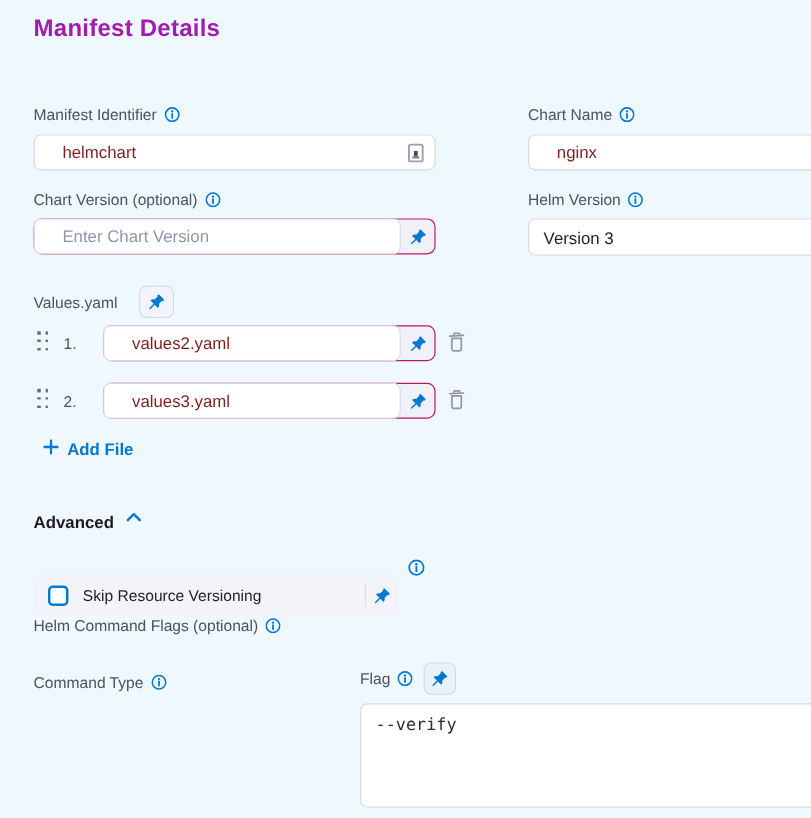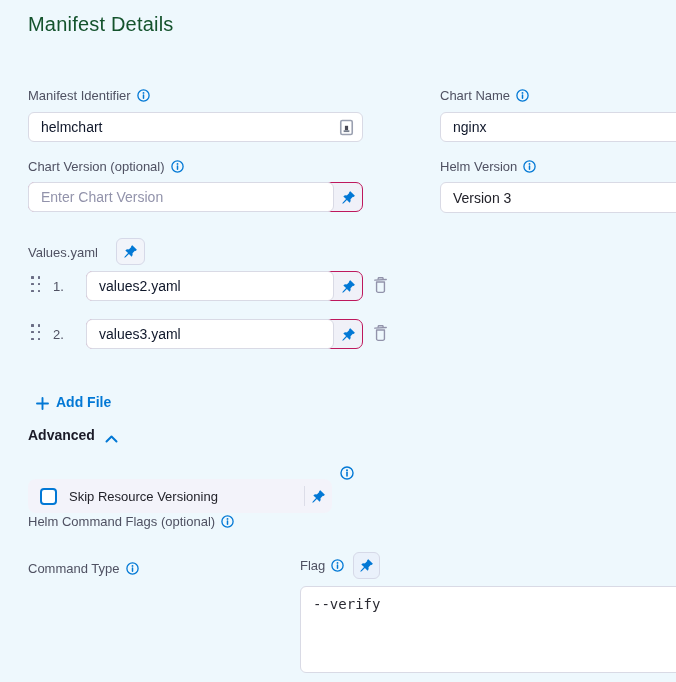--- a/index.html
+++ b/index.html
@@ -3,30 +3,30 @@
 <meta charset="utf-8">
 <style>
   * { margin:0; padding:0; box-sizing:border-box; }
   html,body { width:676px; height:682px; }
   body { font-family:"Liberation Sans", sans-serif; }
   #app {
     position:relative; width:676px; height:682px;
     background:#eef8fd; overflow:hidden; color:#22222a;
   }
   .abs { position:absolute; }
-  .page-title { font-size:20px; font-weight:400; color:#14532d; letter-spacing:.2px; }
+  .page-title { font-size:20px; font-weight:700; color:#a21caf; letter-spacing:.2px; }
   .field-label {
     font-size:13px; color:#4f5162; display:inline-flex; align-items:center; gap:6px;
     white-space:nowrap;
   }
   .info-icon { display:inline-flex; flex:none; }
   .text-input {
     height:30px; background:#fff; border:1px solid #d9dae5; border-radius:6px;
-    font-family:"Liberation Sans", sans-serif; font-size:14px; color:#0f172a;
-    padding:0 12px; outline:none; width:100%;
+    font-family:"Liberation Sans", sans-serif; font-size:14px; color:#7f1d1d;
+    padding:0 23px; outline:none; width:100%;
   }
   .text-input::placeholder { color:#9293ab; }
   .addon-wrap {
     display:flex; align-items:stretch; height:30px;
     background:#f0f1f8; border:1px solid #be185d; border-radius:7px;
   }
   .addon-wrap .text-input {
     flex:1 1 auto; margin:-1px 0 -1px -1px; height:30px; min-width:0;
   }
   .addon-pin {
@@ -40,23 +40,23 @@
     height:31px; background:#fff; border:1px solid #d9dae5; border-radius:6px;
     display:flex; align-items:center; justify-content:space-between;
     padding:0 12px; font-size:14px; color:#22222a; cursor:pointer;
   }
   .drag-handle {
     display:grid; grid-template-columns:repeat(2, 2.5px); grid-auto-rows:2.5px;
     column-gap:4px; row-gap:4.4px; cursor:grab;
   }
   .drag-handle i { background:#6a6d85; border-radius:0.5px; }
   .row-num { font-size:13px; color:#4f5162; }
-  .add-file { display:inline-flex; align-items:flex-end; gap:7px; color:#0278d5;
-    font-size:14px; font-weight:700; cursor:pointer;margin-top:28px; }
-  .advanced-hdr { display:inline-flex; align-items:flex-end; gap:10px;
+  .add-file { display:inline-flex; align-items:flex-start; gap:7px; color:#0278d5;
+    font-size:14px; font-weight:700; cursor:pointer; }
+  .advanced-hdr { display:inline-flex; align-items:flex-start; gap:10px;
     font-size:14px; font-weight:700; color:#1b1b28; cursor:pointer; }
   .skip-box {
     width:304px; height:34px; background:#f3f3fa; border-radius:8px;
     display:flex; align-items:center; padding-left:12px;
   }
   .checkbox {
     width:17px; height:17px; background:#fff; border:2px solid #0278d5; border-radius:4px;
     flex:none; cursor:pointer;
   }
   .skip-label { font-size:13px; color:#22222a; margin-left:12px; }

